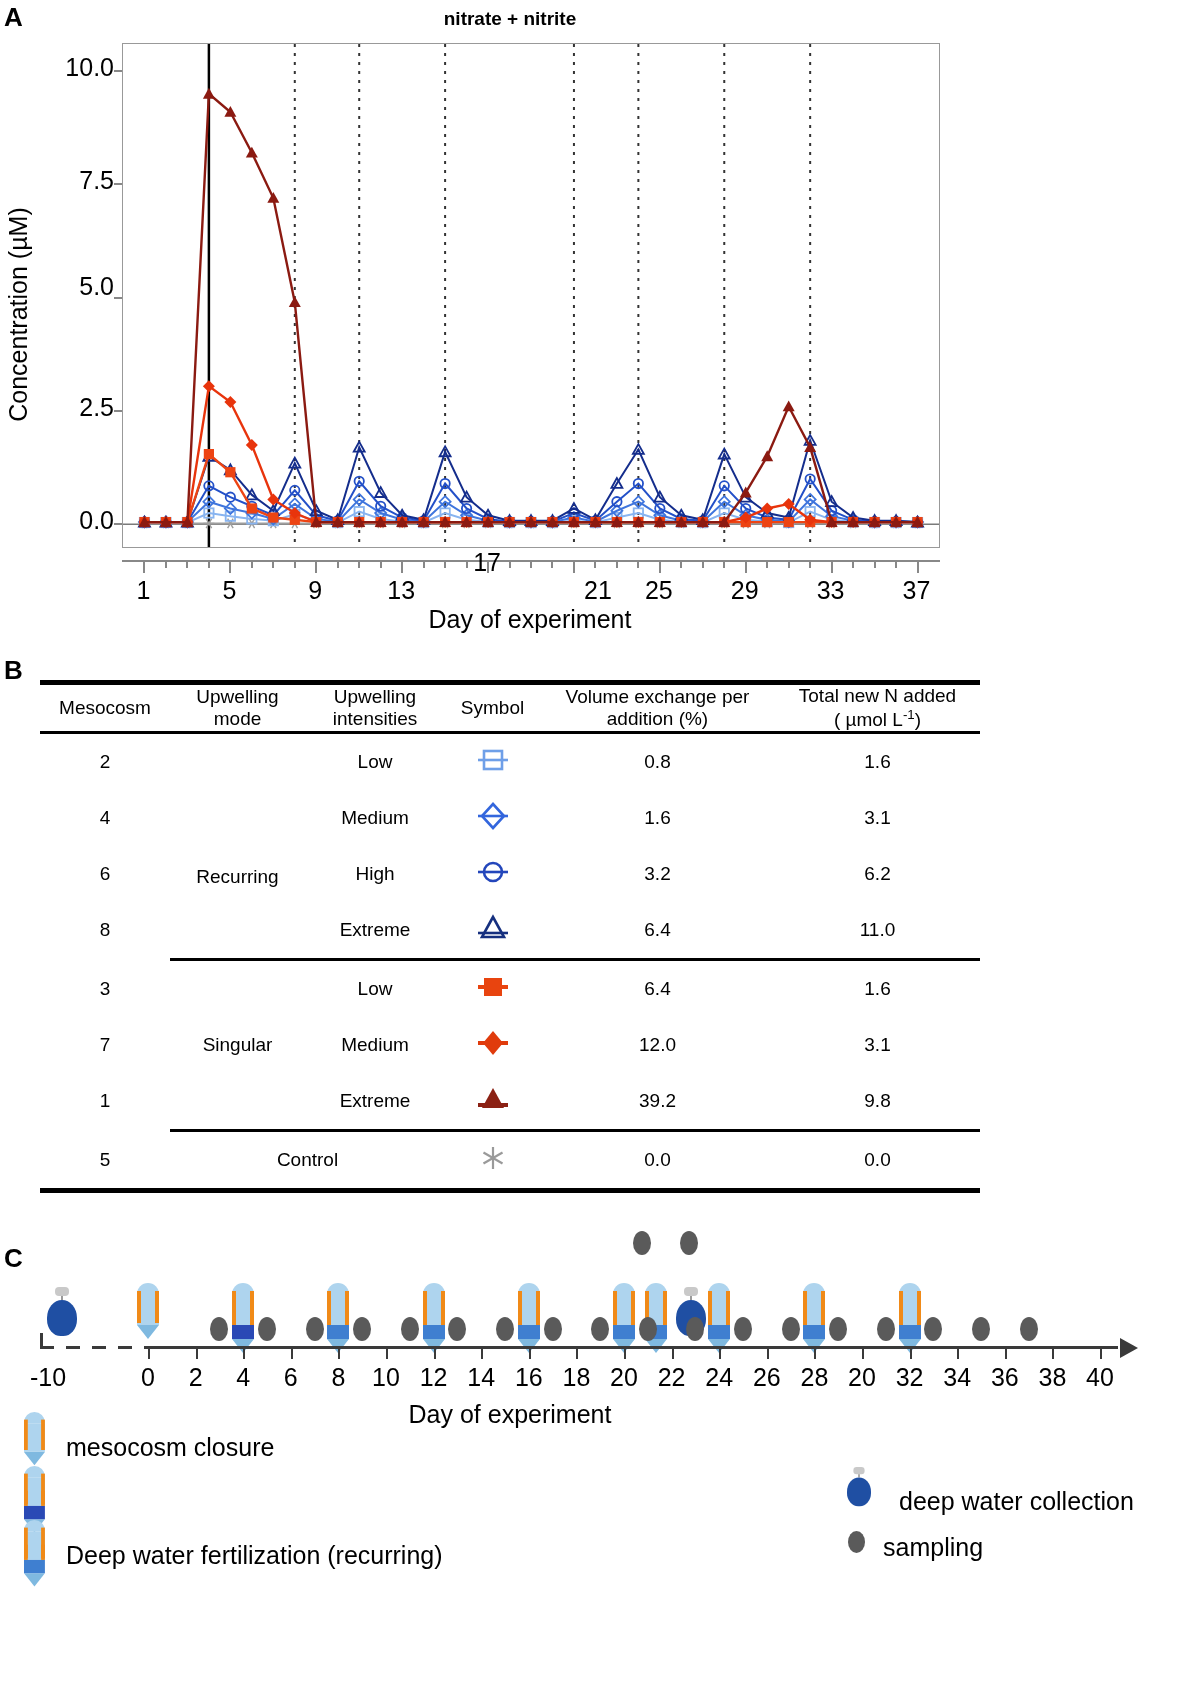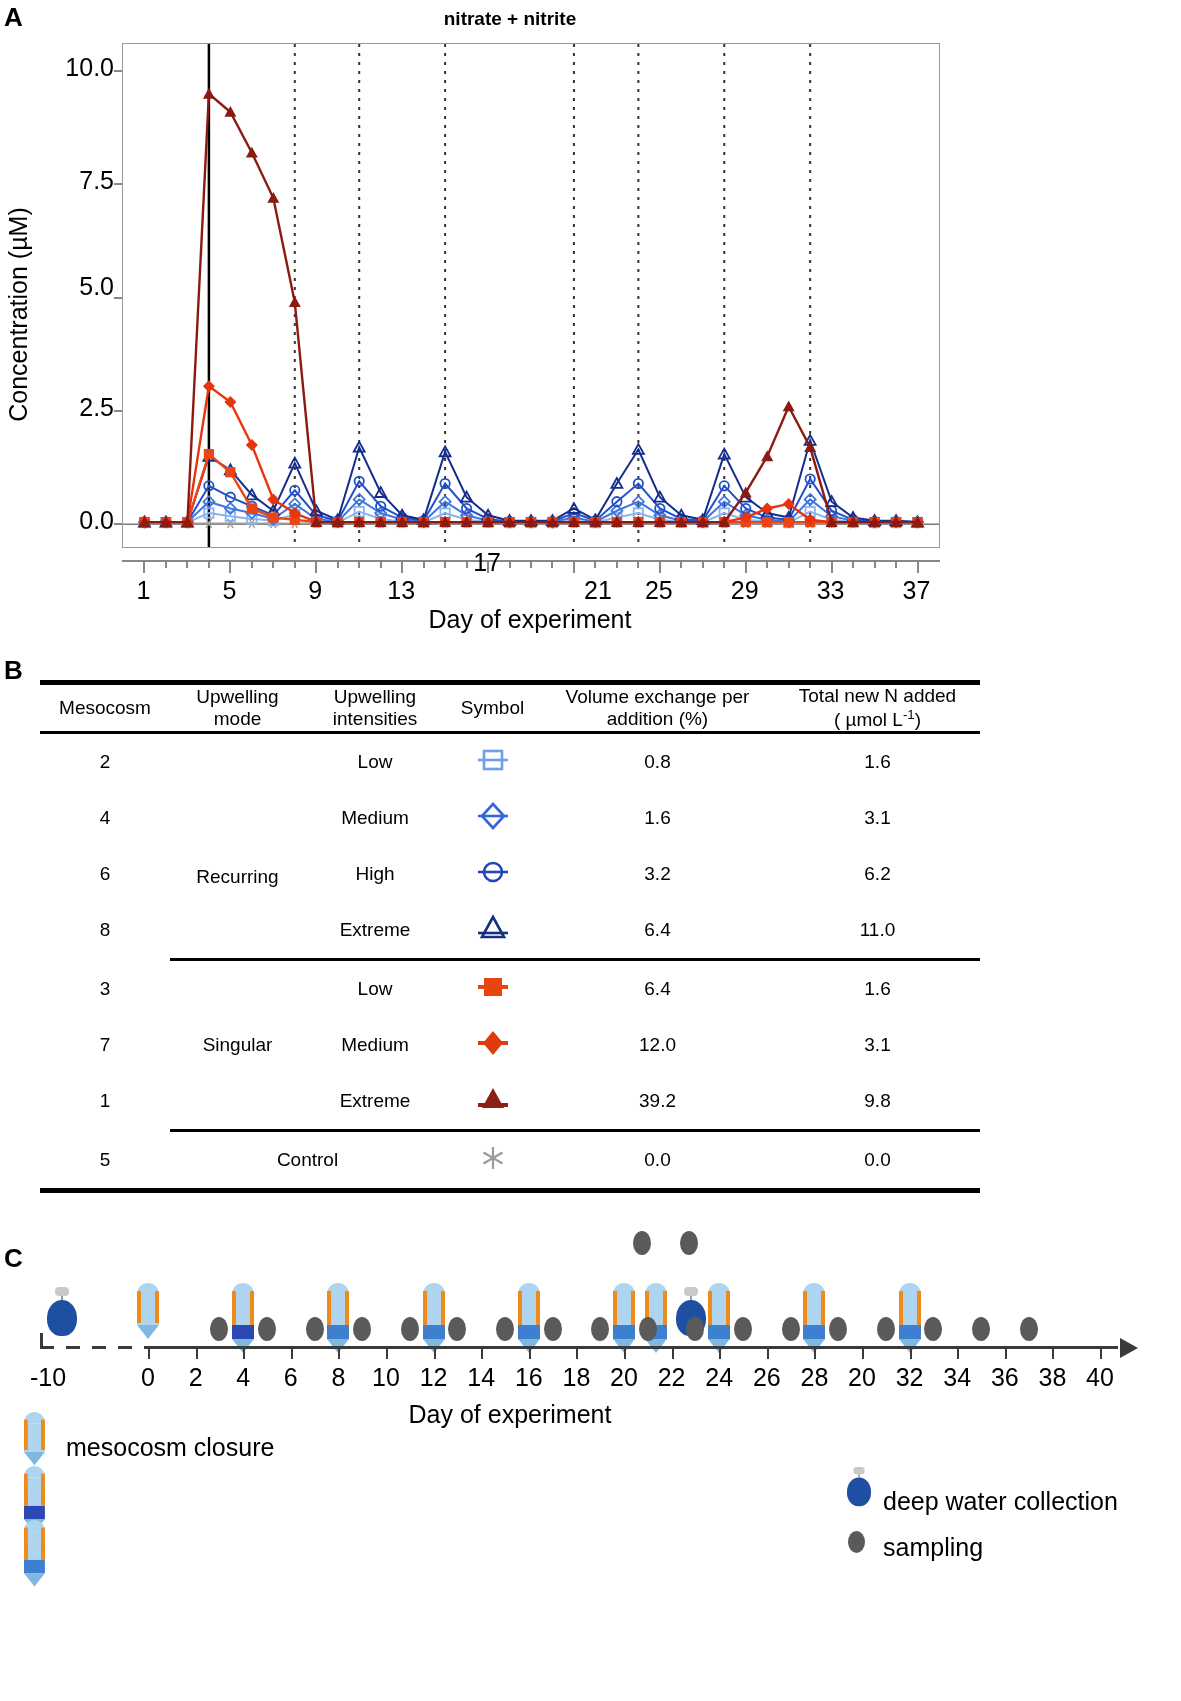--- a/index.html
+++ b/index.html
@@ -931,21 +931,21 @@
             <div class="cap"></div>
             <div class="body">
               <div class="bar-l"></div>
               <div class="bar-r"></div>
             </div>
             <div class="body fill-mid" style="height:14px">
               <div class="bar-l" style="top:-16px;height:16px"></div>
               <div class="bar-r" style="top:-16px;height:16px"></div>
             </div>
             <div class="tip"></div>
-          </div></span></div>
+          </div></span><span style="margin-left: 10px;">Deep water fertilization (recurring)</span></div>
       <div class="legend-row" style="left: 845px; top: 272px;"><span style="display: inline-block; width: 34px; position: relative; height: 28px; vertical-align: middle;"><div class="dwc" style="position:absolute;left:2px;top:-22px;transform:scale(0.8);transform-origin:top left;">
             <div class="rosette"></div>
             <div class="stem"></div>
             <div class="bulb"></div>
-          </div></span><span style="margin-left: 4px;">deep water collection</span></div>
+          </div></span><span style="margin-left: 20px;">deep water collection</span></div>
       <div class="legend-row" style="left: 845px; top: 318px;"><span style="display: inline-block; width: 34px; position: relative; height: 28px; vertical-align: middle;"><div style="position:absolute;left:3px;top:-4px;width:17px;height:22px;border-radius:50%;background:#5a5a5a;"></div></span><span style="margin-left: 4px;">sampling</span></div>
     </div>
 </div>
 
 </body></html>

